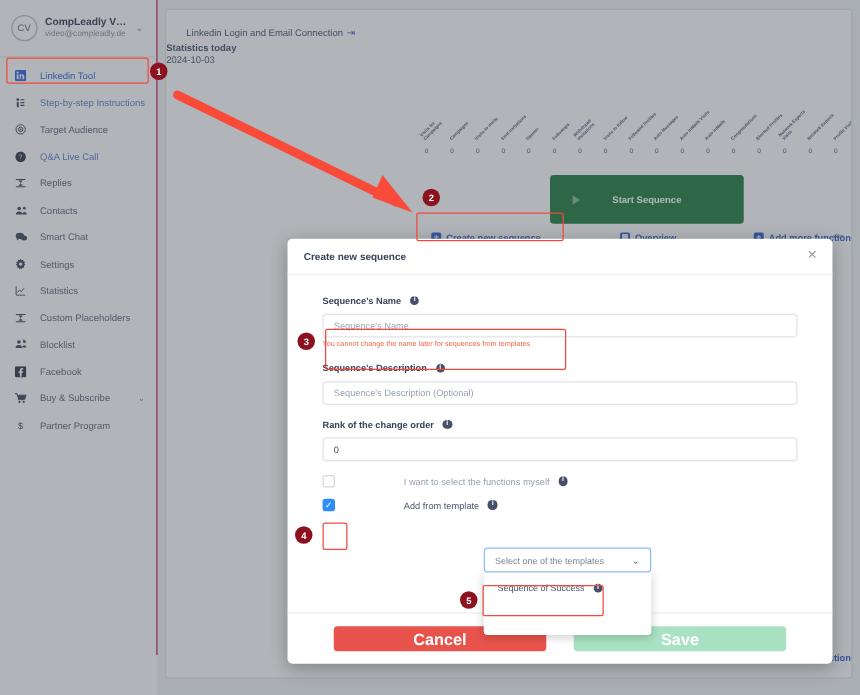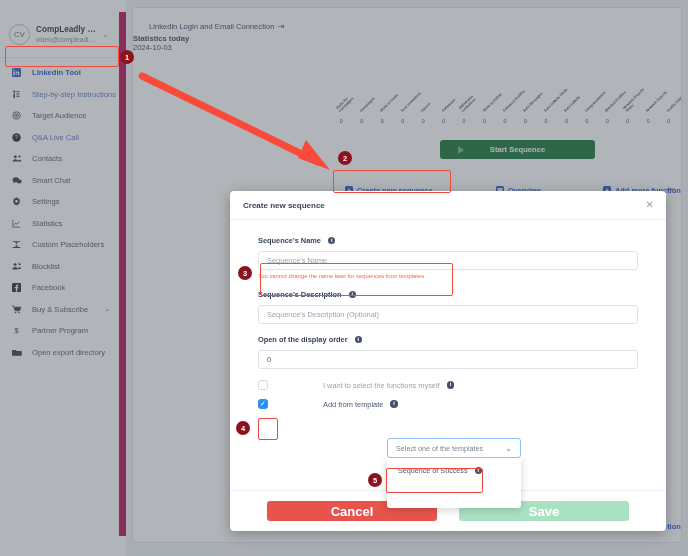--- a/index.html
+++ b/index.html
@@ -6,24 +6,24 @@
   html, body {
     width: 688px; height: 556px;
     font-family: "Liberation Sans", sans-serif;
     overflow: hidden;
     background: #ffffff;
   }
   #app { position: relative; width: 688px; height: 556px; }
 
   
   .sidebar {
-    position: absolute; left: 0; top: 12px;
+    position: absolute; left: 0; top: 0;
     width: 126px; height: 524px;
     background: #ffffff;
-    border-right: 7px solid #be185d;
+    border-right: 1px solid #be185d;
     z-index: 5;
   }
   .account {
     display: flex; align-items: center; gap: 6px;
     padding: 10px 8px 10px 9px;
     border-bottom: 1px solid #eceef1;
     height: 46px;
   }
   .avatar {
     width: 21px; height: 21px; flex: 0 0 21px;
@@ -50,21 +50,21 @@
     height: 21.5px; padding-left: 11px; gap: 10px;
     font-size: 7.6px; color: #5c6575;
     white-space: nowrap;
     position: relative;
   }
   .nav-item .ic {
     width: 11px; flex: 0 0 11px;
     display: flex; align-items: center; justify-content: center;
     color: #3b4557;
   }
-  .nav-item.active { color: #2c5fd6; font-weight: bold; }
+  .nav-item.active { color: #2c5fd6; font-weight: normal; }
   .nav-item.active .ic { color: #2a64d8; }
   .nav-item.link { color: #5b7fd0; }
   .nav-item .caret { margin-left: auto; margin-right: 9px; font-size: 7px; color: #7b8495; }
 
   .hl-box {
     position: absolute;
     border: 1.6px solid #f24a3a;
     border-radius: 2px;
     pointer-events: none;
     z-index: 60;
@@ -114,21 +114,21 @@
     transform-origin: left bottom;
     transform: rotate(-45deg);
     font-size: 3.6px; color: #4c5770; font-weight: bold;
     white-space: normal; width: 34px; line-height: 1.15;
     text-align: left;
   }
   .stat-val { font-size: 5.2px; color: #46506a; }
 
   .start-btn {
     position: absolute; top: 132px; left: 307px;
-    width: 155px; height: 19px;
+    width: 155px; height: 39px;
     background: #1c7a3e;
     color: #fff; border-radius: 3px;
     display: flex; align-items: center; justify-content: center;
     font-size: 7.6px; font-weight: bold;
     cursor: pointer;
   }
   .start-btn .play {
     position: absolute; left: 18px;
     width: 0; height: 0;
     border-left: 6px solid #7fb694;
@@ -334,20 +334,30 @@
         <span class="ic">
           <svg width="9" height="9" viewBox="0 0 16 16">
               <circle cx="8" cy="8" r="7.5" fill="#2b3445"></circle>
               <text x="8" y="11.5" font-size="9" fill="#fff" text-anchor="middle" font-family="Liberation Sans">?</text>
             </svg>
         </span>
         <span>Q&amp;A Live Call</span>
       </div>
       <div class="nav-item">
         <span class="ic">
+          <svg width="9" height="9" viewBox="0 0 16 16" fill="#3b4557">
+              <rect x="1" y="2" width="14" height="1.6" rx=".8"></rect>
+              <rect x="1" y="12.4" width="14" height="1.6" rx=".8"></rect>
+              <path d="M5 4.2h6l-3 3.5zM5 11.8h6l-3-3.5z"></path>
+            </svg>
+        </span>
+        <span>Replies</span>
+      </div>
+      <div class="nav-item">
+        <span class="ic">
           <svg width="10" height="9" viewBox="0 0 18 16" fill="#3b4557">
               <circle cx="6" cy="5" r="2.6"></circle>
               <path d="M1.2 13.4c0-2.6 2.1-4.2 4.8-4.2s4.8 1.6 4.8 4.2z"></path>
               <circle cx="13.4" cy="4.4" r="2"></circle>
               <path d="M10.6 13.4c0-2 1.3-3.3 2.8-3.3s3.4 1.1 3.4 3.3z"></path>
             </svg>
         </span>
         <span>Contacts</span>
       </div>
       <div class="nav-item">
@@ -422,28 +432,20 @@
         <span class="caret">⌄</span>
       </div>
       <div class="nav-item">
         <span class="ic">
           <svg width="9" height="9" viewBox="0 0 16 16">
               <text x="8" y="13" font-size="13" fill="#3b4557" text-anchor="middle" font-family="Liberation Sans">$</text>
             </svg>
         </span>
         <span>Partner Program</span>
       </div>
-      <div class="nav-item">
-        <span class="ic">
-          <svg width="10" height="9" viewBox="0 0 18 16" fill="#3b4557">
-              <path d="M.8 3.4h6l1.4 1.8h8.6c.5 0 .8.4.8.9v7c0 .5-.3.9-.8.9H.8c-.5 0-.8-.4-.8-.9V4.3c0-.5.3-.9.8-.9z"></path>
-            </svg>
-        </span>
-        <span>Open export directory</span>
-      </div>
     </div>
   </div>
 
   <div class="main">
     <div class="panel">
 
       <div class="panel-head">
         <div class="login-link">
           <span>Linkedin Login and Email Connection</span><span class="arrow-in">⇥</span>
         </div>
@@ -591,21 +593,21 @@
       <div class="grp">
         <div class="fld-label">
           <span>Sequence's Description</span>
           <span class="info-i">i</span>
         </div>
         <div class="txt-input">Sequence's Description (Optional)</div>
       </div>
 
       <div class="grp">
         <div class="fld-label">
-          <span>Open of the display order</span>
+          <span>Rank of the change order</span>
           <span class="info-i">i</span>
         </div>
         <div class="txt-input filled">0</div>
       </div>
 
       <div class="cbrow">
         <span class="cb"></span>
         <span class="cb-label muted">I want to select the functions myself</span>
         <span class="info-i">i</span>
       </div>

